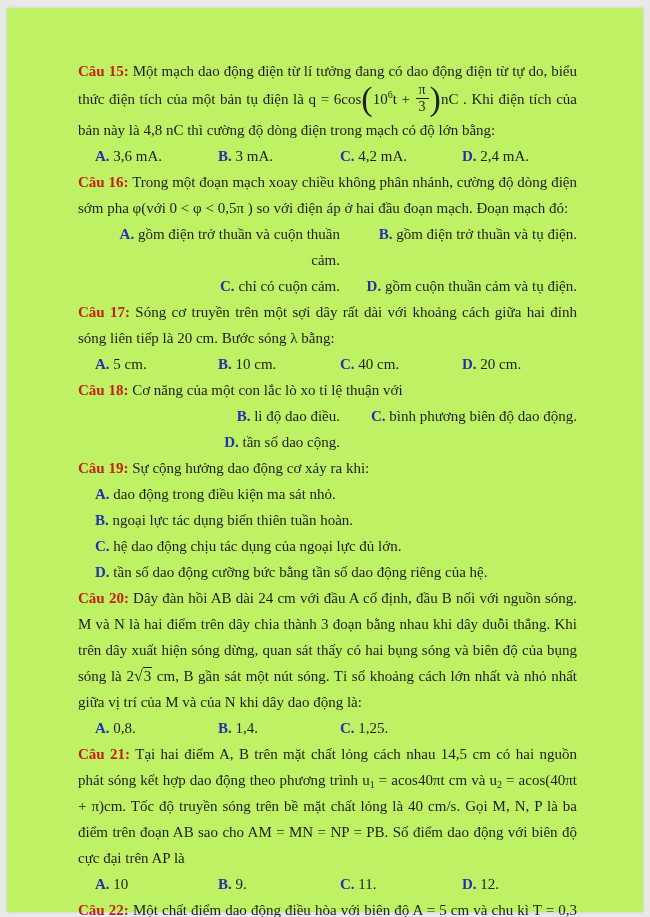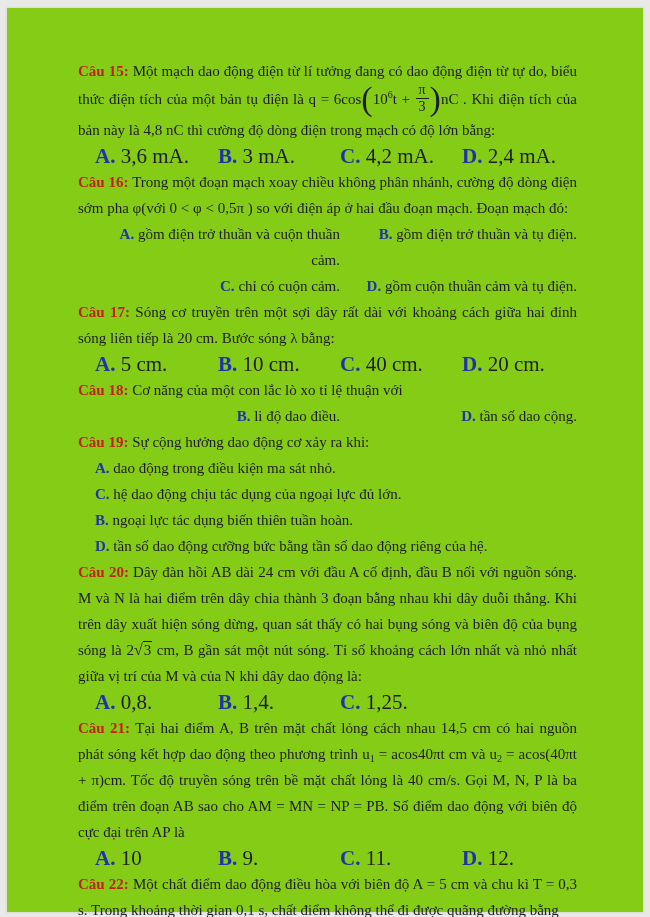--- a/index.html
+++ b/index.html
@@ -7,36 +7,36 @@
   html, body { width: 650px; height: 917px; overflow: hidden; }
   body {
     background: #e9e9e7;
     font-family: "Liberation Serif", "DejaVu Serif", serif;
     color: #1e1e1e;
     position: relative;
   }
   .page {
     position: absolute;
     left: 7px; top: 8px; right: 7px; bottom: 5px;
-    background: #84cc16;
+    background: #bef264;
     padding: 50px 66px 0 71px;
     box-shadow: 0 0 3px rgba(0,0,0,0.12);
   }
   .question { margin: 0; }
   .qtext {
     font-size: 15px;
     line-height: 26px;
     text-align: justify;
   }
   .qlabel { color: #c32017; font-weight: bold; }
   .opts4 {
     display: grid;
     grid-template-columns: 123px 122px 122px 1fr;
     padding-left: 17px;
-    font-size: 21px;
+    font-size: 15px;
     line-height: 26px;
   }
   .opts2 {
     display: grid;
     grid-template-columns: 245px 1fr;
     padding-left: 17px;
     font-size: 15px;
     line-height: 26px;
     text-align: right;
   }
@@ -104,30 +104,31 @@
       <div class="opt"><b class="olet">B.</b> <span>10 cm.</span></div>
       <div class="opt"><b class="olet">C.</b> <span>40 cm.</span></div>
       <div class="opt"><b class="olet">D.</b> <span>20 cm.</span></div>
     </div>
   </div>
 
   <div class="question">
     <p class="qtext"><b class="qlabel">Câu 18:</b> <span>Cơ năng của một con lắc lò xo tỉ lệ thuận với</span></p>
     <div class="opts2">
       <div class="opt"><b class="olet">B.</b> <span>li độ dao điều.</span></div>
+      <div class="opt"><b class="olet">C.</b> <span>bình phương biên độ dao động.</span></div>
       <div class="opt"><b class="olet">D.</b> <span>tần số dao cộng.</span></div>
     </div>
   </div>
 
   <div class="question">
     <p class="qtext"><b class="qlabel">Câu 19:</b> <span>Sự cộng hưởng dao động cơ xảy ra khi:</span></p>
     <div class="optstack">
       <div class="opt"><b class="olet">A.</b> <span>dao động trong điều kiện ma sát nhỏ.</span></div>
+      <div class="opt"><b class="olet">B.</b> <span>ngoại lực tác dụng biến thiên tuần hoàn.</span></div>
       <div class="opt"><b class="olet">C.</b> <span>hệ dao động chịu tác dụng của ngoại lực đủ lớn.</span></div>
-      <div class="opt"><b class="olet">B.</b> <span>ngoại lực tác dụng biến thiên tuần hoàn.</span></div>
       <div class="opt"><b class="olet">D.</b> <span>tần số dao động cưỡng bức bằng tần số dao động riêng của hệ.</span></div>
     </div>
   </div>
 
   <div class="question">
     <p class="qtext"><b class="qlabel">Câu 20:</b> <span>Dây đàn hồi AB dài 24 cm với đầu A cố định, đầu B nối với nguồn sóng. M và N là hai điểm trên dây chia thành 3 đoạn bằng nhau khi dây duỗi thẳng. Khi trên dây xuất hiện sóng dừng, quan sát thấy có hai bụng sóng và biên độ của bụng sóng là 2</span><span class="sqrt"><span class="rad">√</span><span class="rand">3</span></span><span> cm, B gần sát một nút sóng. Tỉ số khoảng cách lớn nhất và nhỏ nhất giữa vị trí của M và của N khi dây dao động là:</span></p>
     <div class="opts4">
       <div class="opt"><b class="olet">A.</b> <span>0,8.</span></div>
       <div class="opt"><b class="olet">B.</b> <span>1,4.</span></div>
       <div class="opt"><b class="olet">C.</b> <span>1,25.</span></div>

